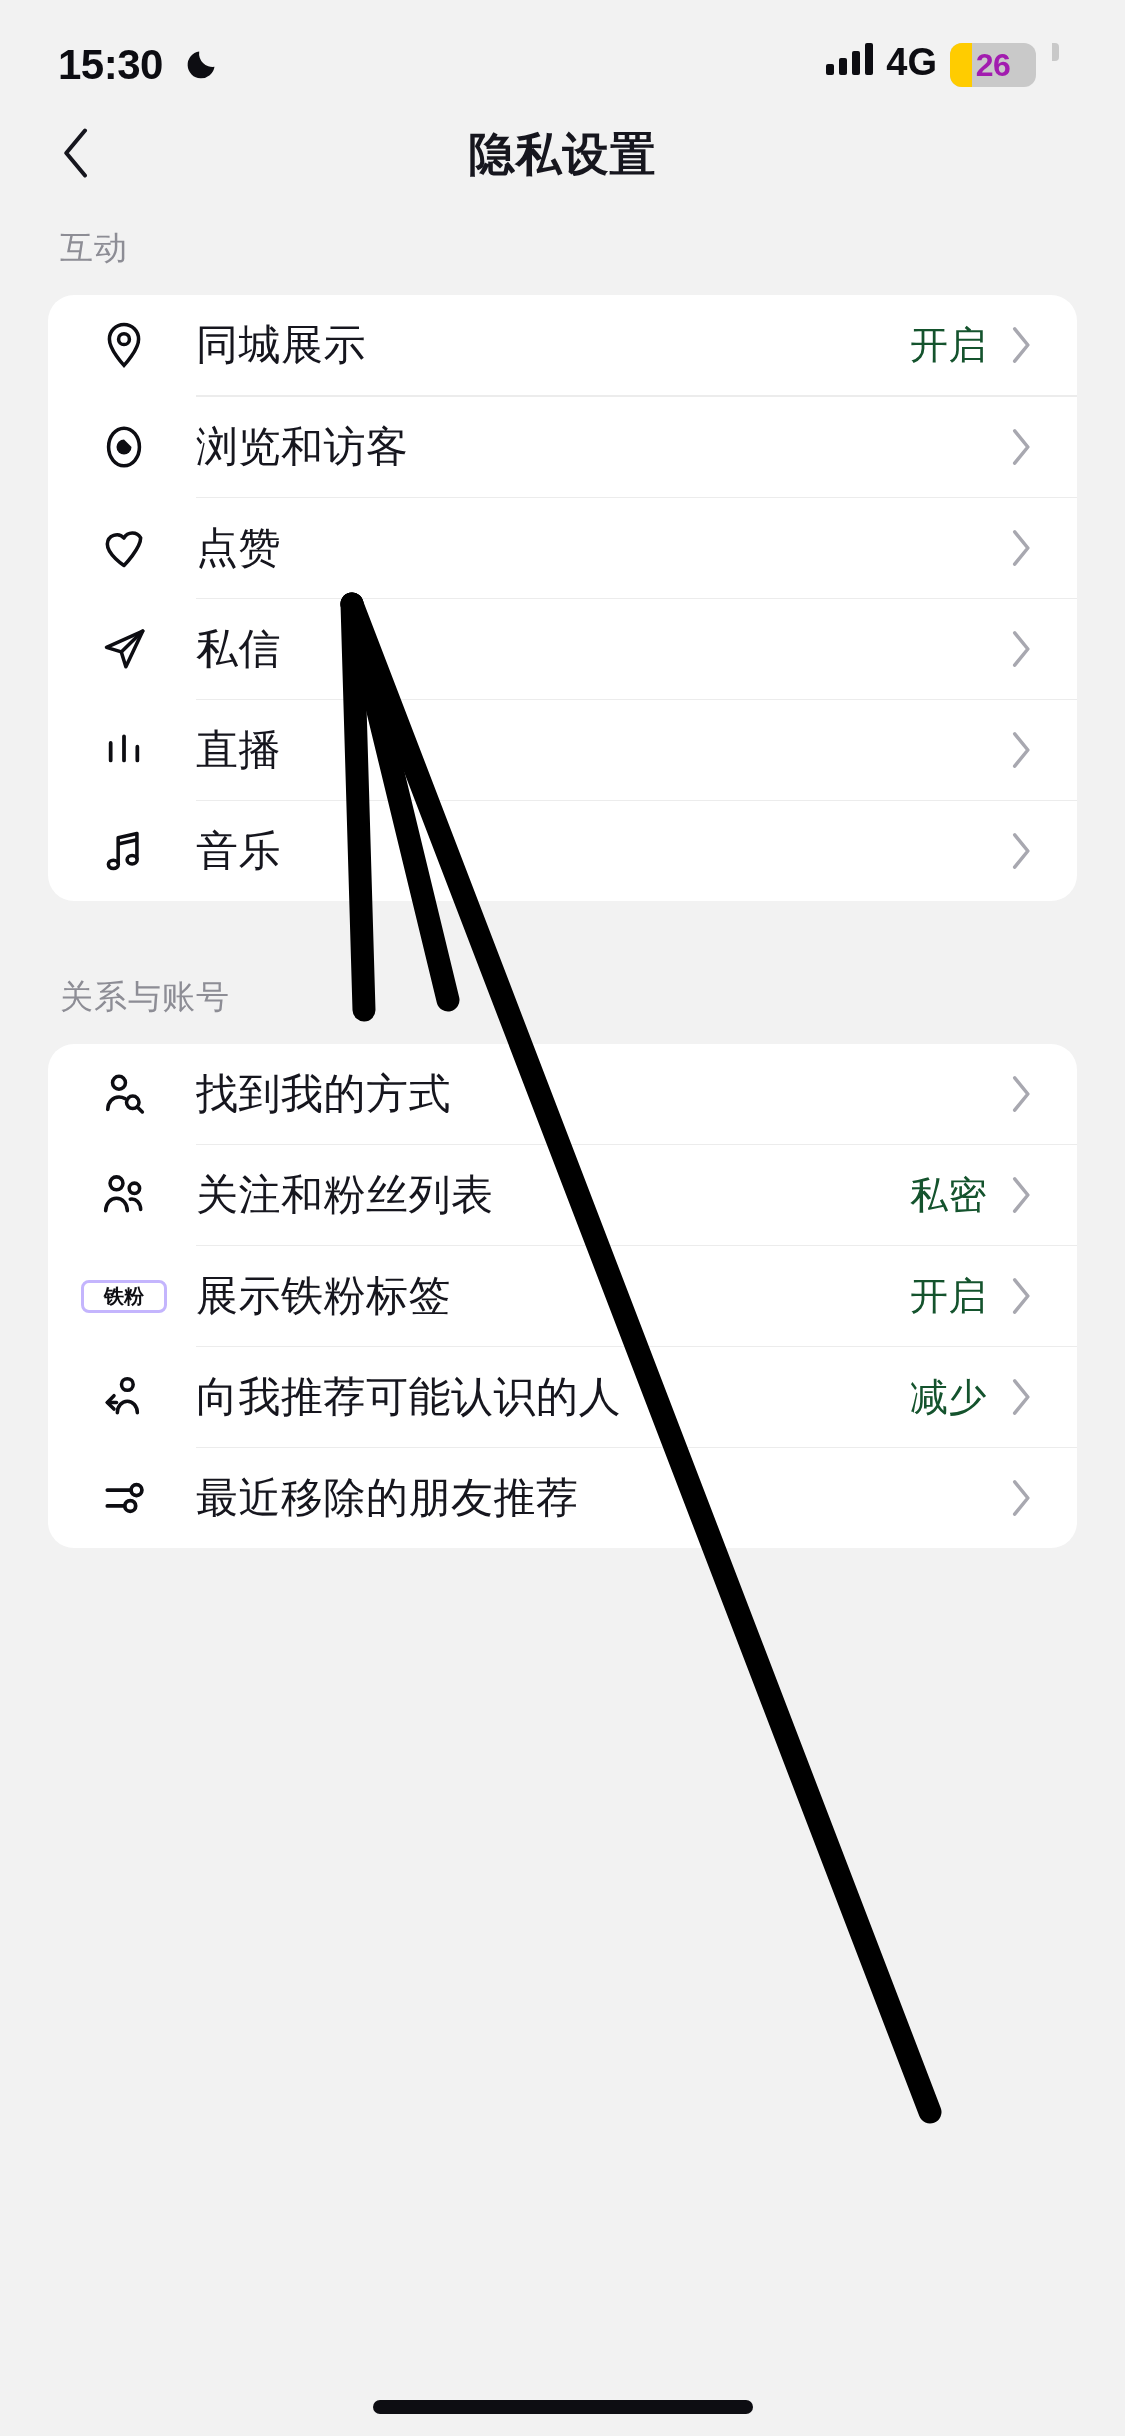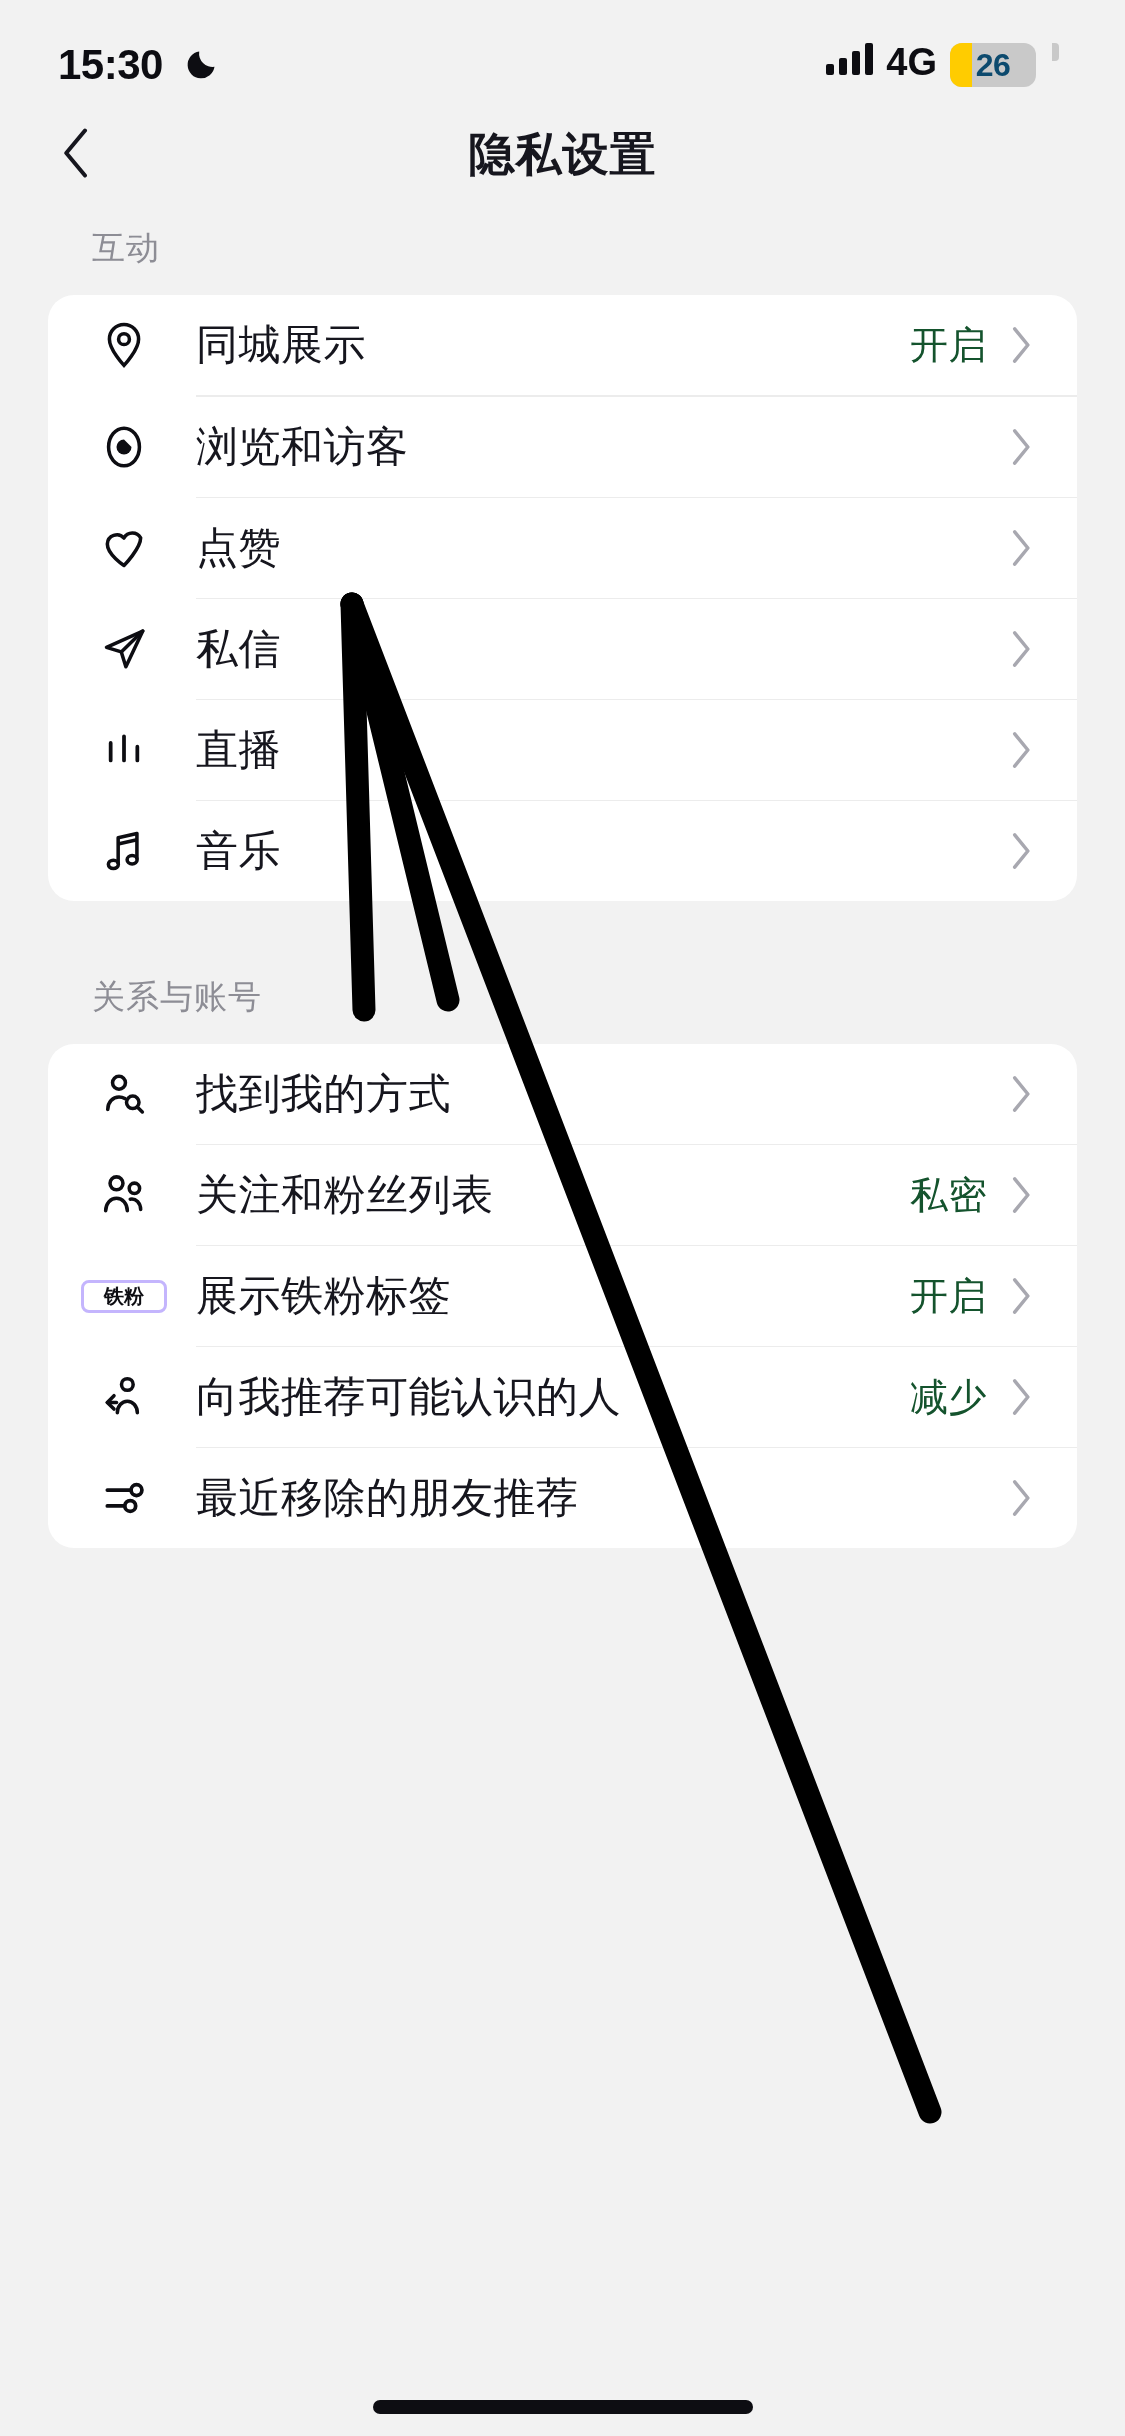--- a/index.html
+++ b/index.html
@@ -40,21 +40,21 @@
   .battery {
     position: relative; width: 86px; height: 44px;
     border-radius: 12px; background: #c9c9c9; overflow: hidden;
     display:flex; align-items:center; justify-content:center;
   }
   .battery-fill {
     position:absolute; left:0; top:0; bottom:0; width: 30%;
     background: #ffcc00;
   }
   .battery-level {
-    position: relative; font-size: 32px; font-weight: bold; color: #0c4a6e;
+    position: relative; font-size: 32px; font-weight: bold; color: #a21caf;
     line-height: 1; letter-spacing: -0.5px;
   }
   .battery-cap {
     width: 7px; height: 18px; background: #c9c9c9;
     border-radius: 0 4px 4px 0; margin-left: 3px;
   }
 
   
   #nav-bar {
     position: absolute; top: 100px; left: 0;
@@ -72,21 +72,21 @@
     letter-spacing: 1px;
   }
 
   
   #content {
     position: absolute; top: 210px; left: 0;
     width: 1125px;
   }
   .section-header {
     font-size: 33px; color: #8d8d95;
-    padding: 0 0 0 92px; margin-top: 0; margin-bottom: 24px;
+    padding: 0 0 0 60px; margin-top: 0; margin-bottom: 24px;
     letter-spacing: 1px;
   }
   .section { margin-bottom: 0; }
   .section + .section { margin-top: 0; }
   .card {
     background: #ffffff;
     border-radius: 26px;
     margin: 0 48px;
     overflow: hidden;
   }

